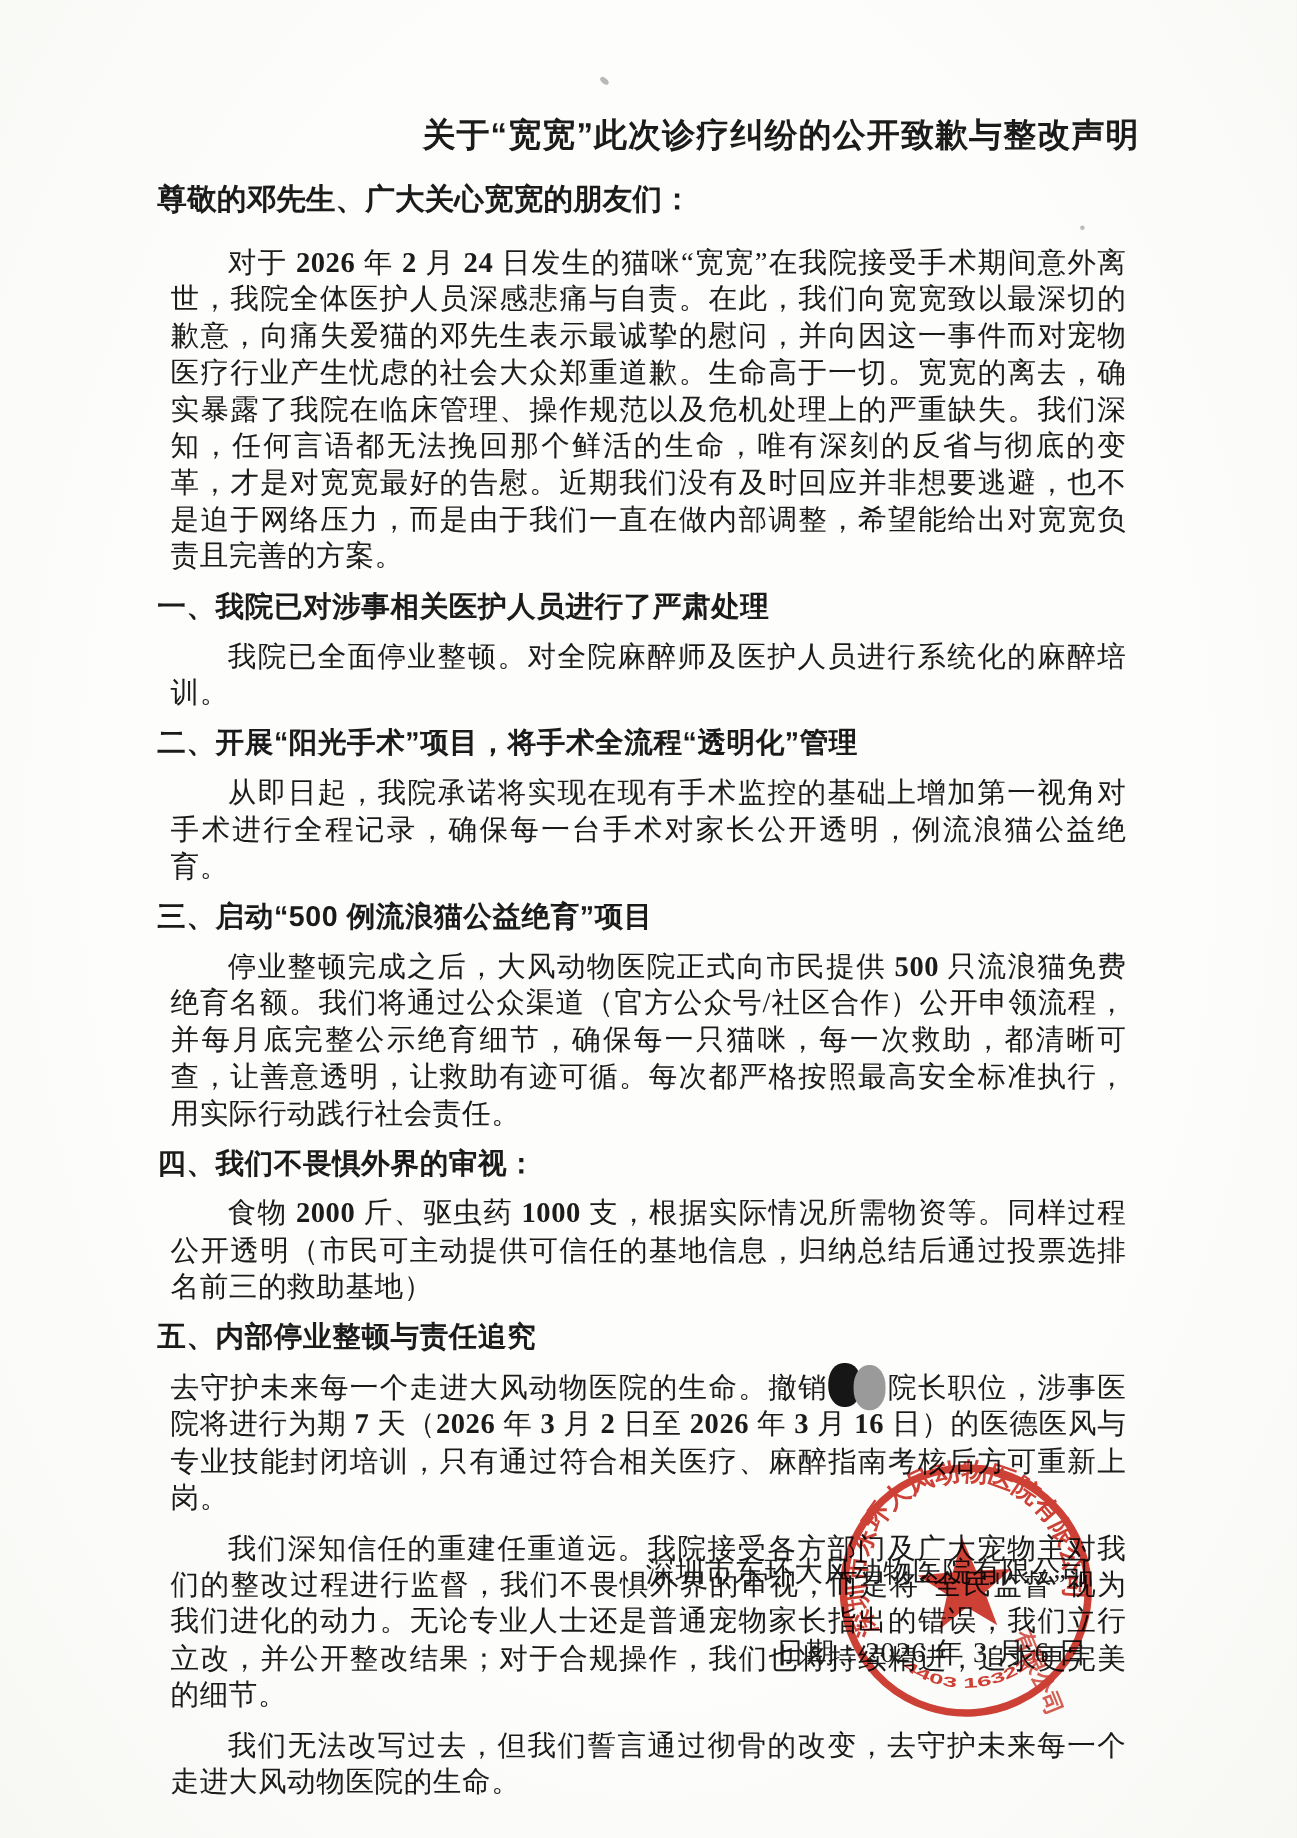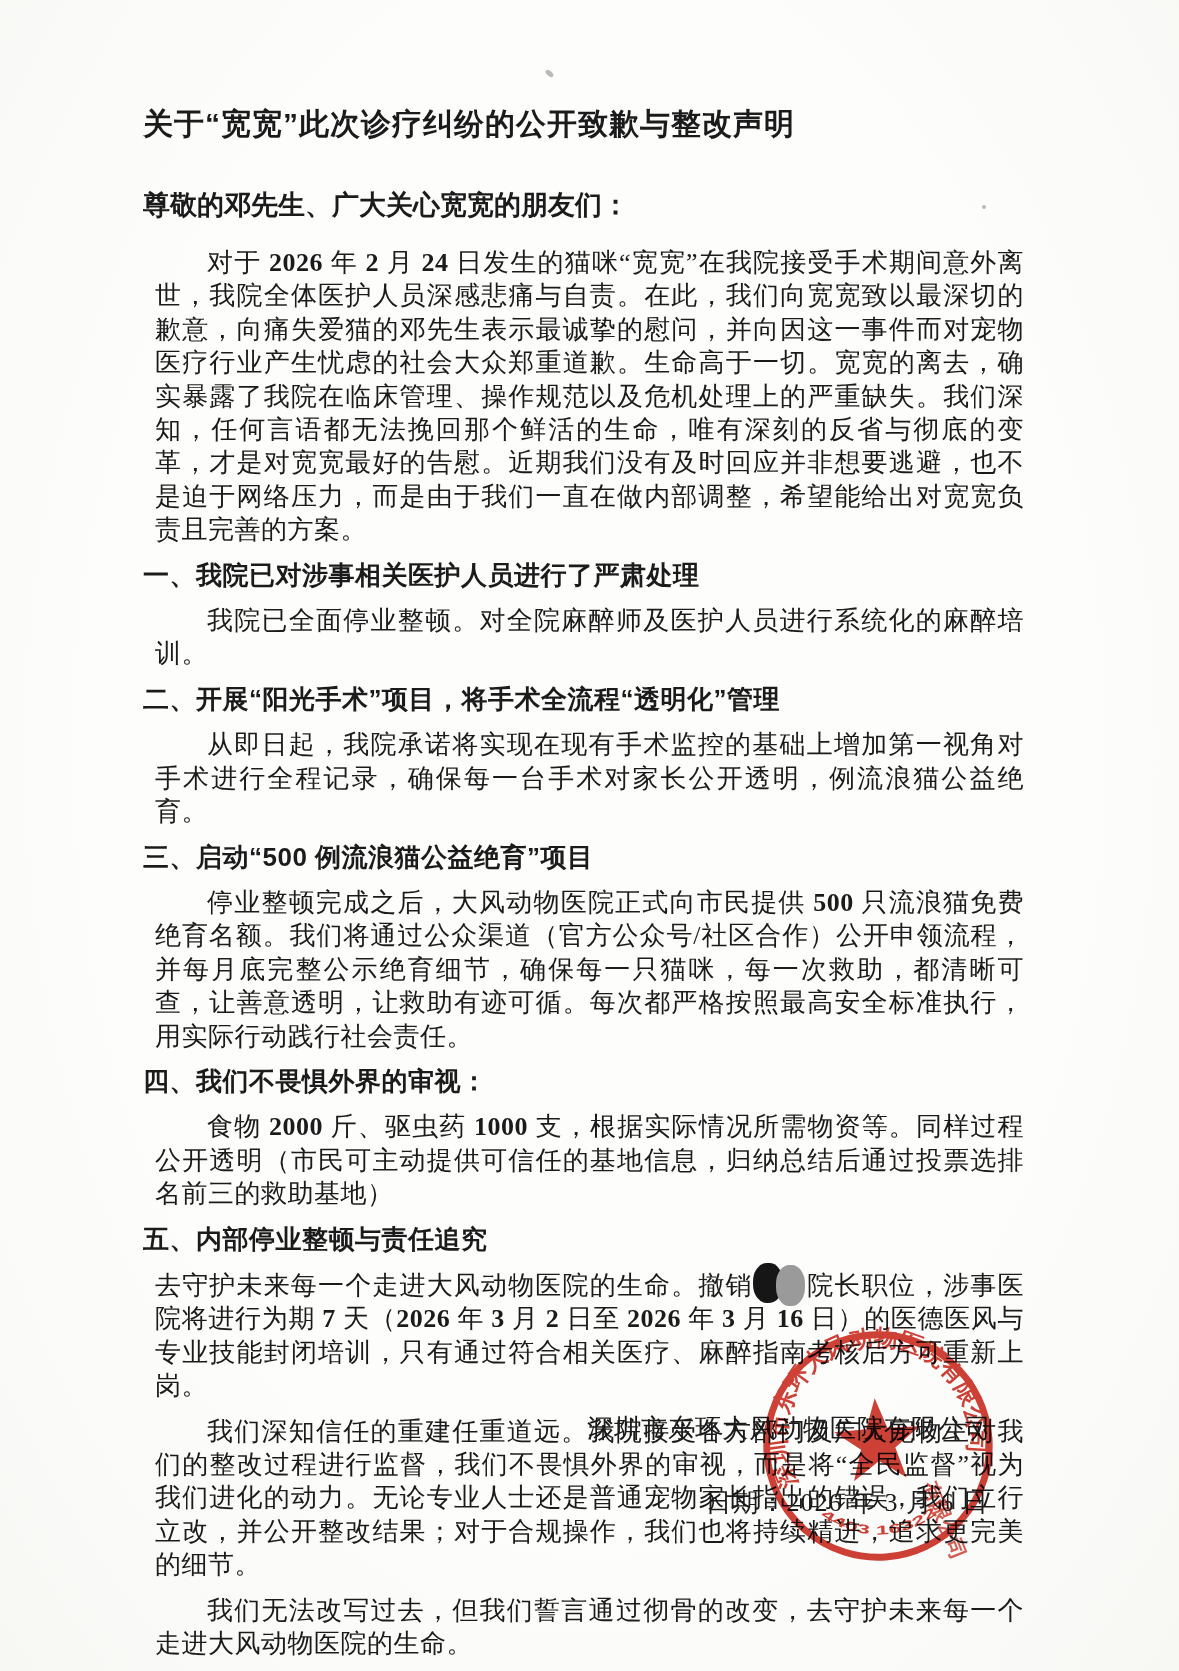--- a/index.html
+++ b/index.html
@@ -10,28 +10,28 @@
     background:radial-gradient(ellipse at 50% 45%, #fdfdfc 60%, #f7f7f4 100%);
     overflow:hidden;
     font-family:"Liberation Serif","DejaVu Serif",serif;
     color:#1b1b1b;
   }
   .content{
     position:absolute;left:143px;top:0;width:893px;
   }
   .doc-title{
     margin:104px 0 0 0;
-    text-align:left;
+    text-align:right;
     font-family:"Liberation Sans","DejaVu Sans",sans-serif;
     font-weight:700;
     font-size:30px;line-height:40px;
     letter-spacing:1px;
   }
   .salutation{
-    margin:44px 0 0 0;
+    margin:20px 0 0 0;
     font-weight:700;
     font-size:27px;line-height:34px;
   }
   .para{
     margin:12px;
     font-size:26px;line-height:33.4px;
     text-align:justify;
     letter-spacing:.5px;
   }
   .para.first{margin-top:24px;}

